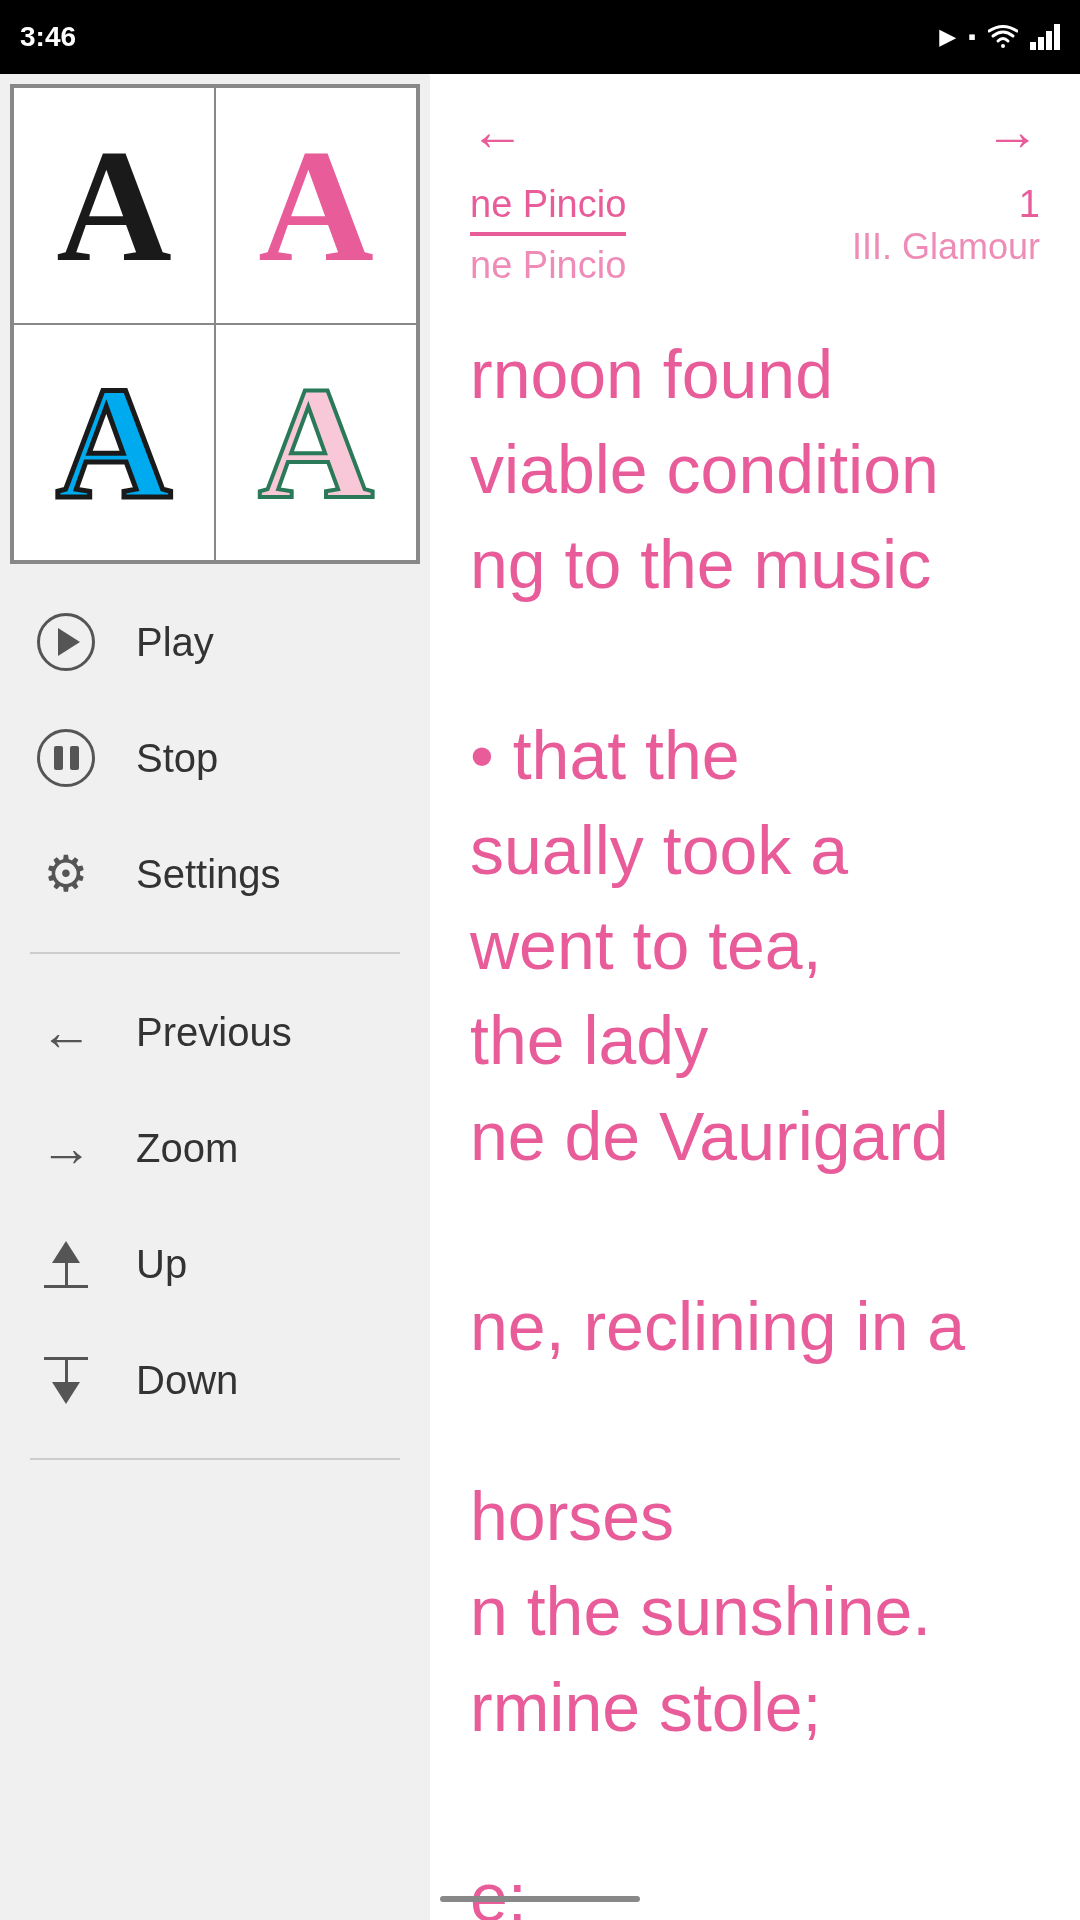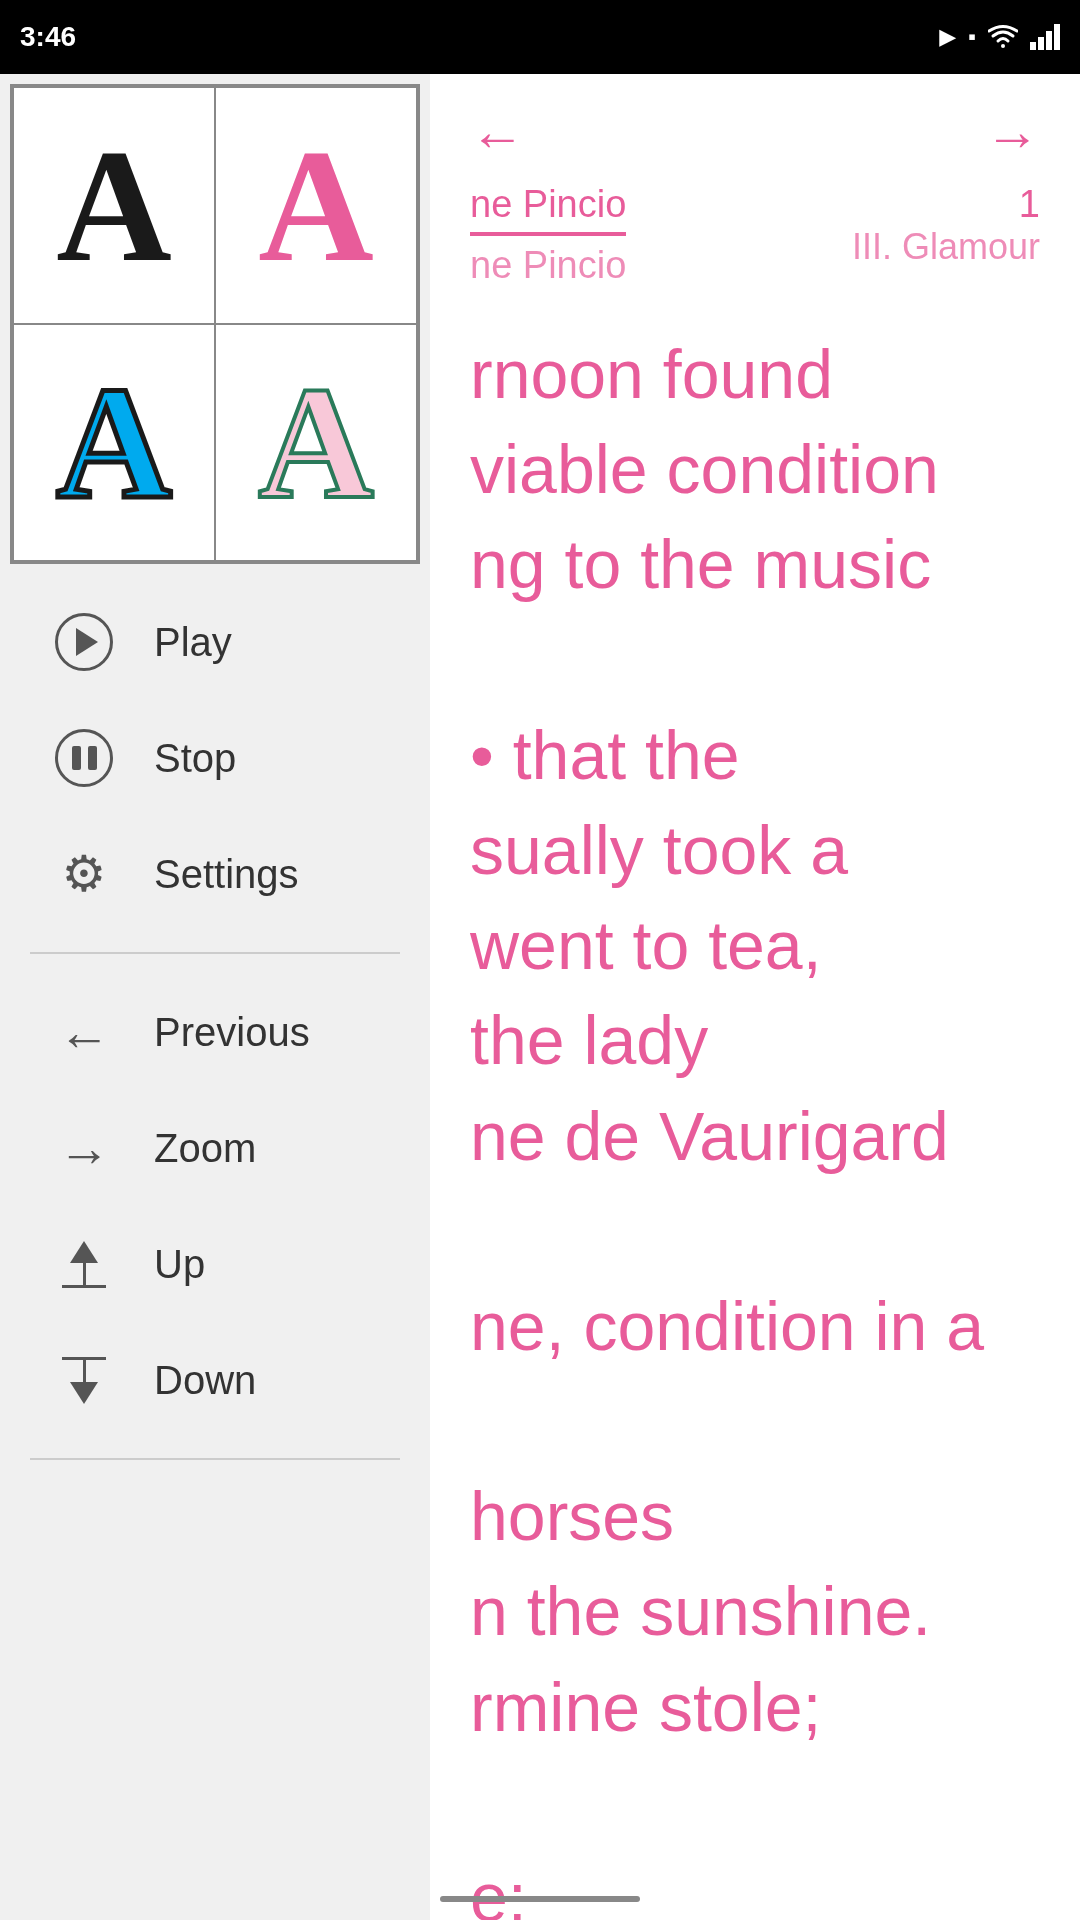--- a/index.html
+++ b/index.html
@@ -110,21 +110,21 @@
       -webkit-text-stroke: 4px #2a7a5a;
     }
 
     
     .menu-section {
       padding: 10px 0;
     }
     .menu-item {
       display: flex;
       align-items: center;
-      padding: 28px 54px;
+      padding: 28px 36px;
       cursor: pointer;
       gap: 40px;
     }
     .menu-icon {
       width: 60px;
       height: 60px;
       display: flex;
       align-items: center;
       justify-content: center;
       flex-shrink: 0;
@@ -489,21 +489,21 @@
       <div>rnoon found</div>
       <div>viable condition</div>
       <div>ng to the music</div>
       <br>
       <div>• that the</div>
       <div>sually took a</div>
       <div>went to tea,</div>
       <div>the lady</div>
       <div>ne de Vaurigard</div>
       <br>
-      <div>ne, condition in a</div>
+      <div>ne, reclining in a</div>
       <br>
       <div>horses</div>
       <div>n the sunshine.</div>
       <div>rmine stole;</div>
       <br>
       <div>e;</div>
     </div>
 
   </div>
 

